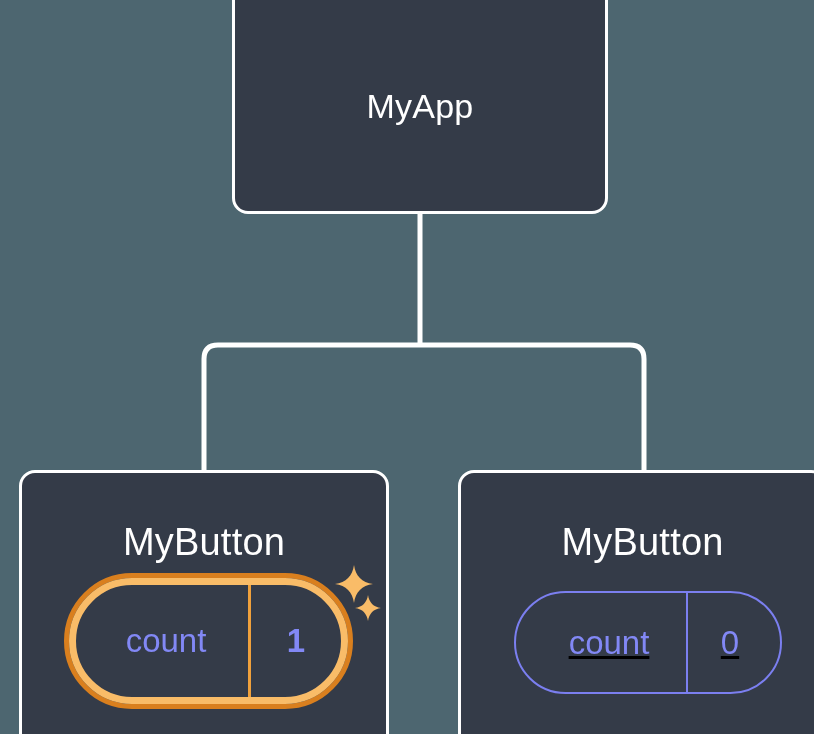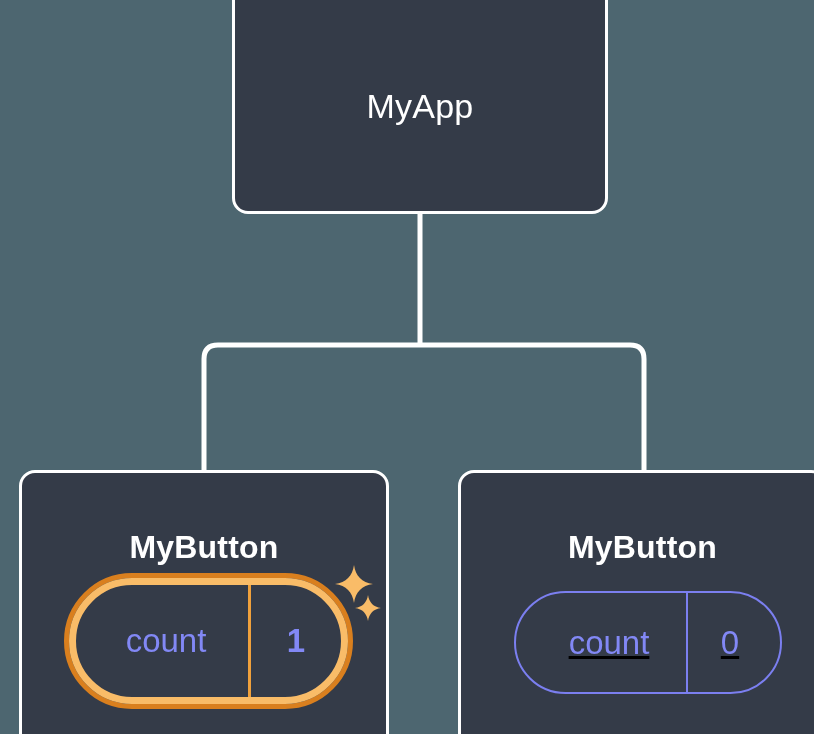--- a/index.html
+++ b/index.html
@@ -61,23 +61,22 @@
     text-align: center;
     color: #ffffff;
     letter-spacing: 0.2px;
   }
   .node-root .node-title {
     top: 128px;
     font-size: 34px;
   }
   .node-child-left .node-title,
   .node-child-right .node-title {
-    top: 56px;
-    font-size: 32px;
-    font-weight: bold;
+    top: 48px;
+    font-size: 38px;
   }
 
   
   .pill {
     position: absolute;
     display: flex;
     align-items: stretch;
     box-sizing: border-box;
     text-decoration: underline;
   }

